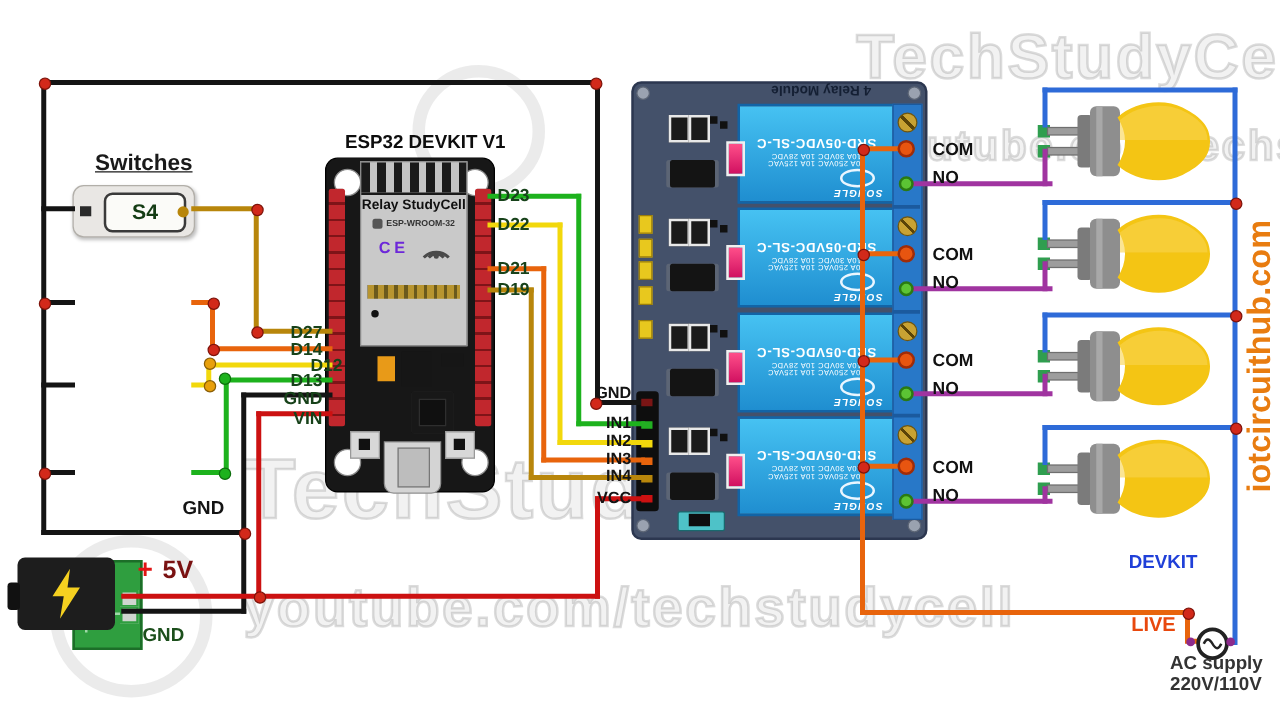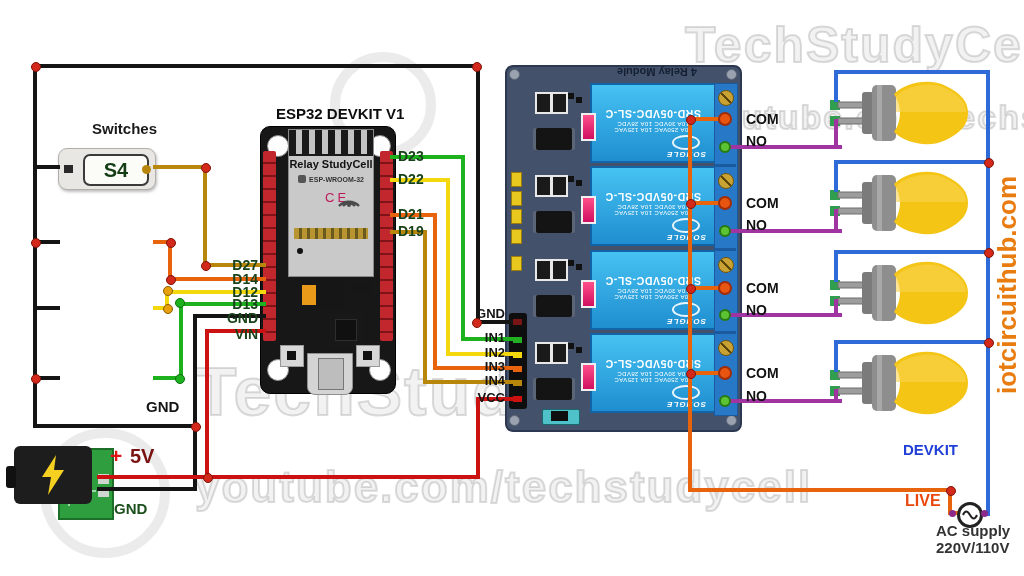--- a/index.html
+++ b/index.html
@@ -4,21 +4,21 @@
 <style>
   html,body{margin:0;padding:0;background:#fff;font-family:"Liberation Sans",sans-serif;}
   #canvas{position:relative;width:1024px;height:576px;background:#ffffff;overflow:hidden;}
   .w{position:absolute;z-index:30;}
   .jd{position:absolute;width:8px;height:8px;border-radius:50%;background:#d2291a;border:1px solid #7e130a;z-index:40;}
   .lb{position:absolute;font-weight:bold;white-space:nowrap;z-index:45;color:#111;}
   .wm{position:absolute;font-weight:bold;color:rgba(130,130,130,0.10);-webkit-text-stroke:2px rgba(120,120,120,0.26);letter-spacing:2px;z-index:5;white-space:nowrap;}
   .wmc{position:absolute;border:10px solid rgba(130,130,130,0.16);border-radius:50%;z-index:5;}
   
   .sw{position:absolute;left:58px;width:96px;height:40px;background:#e9e7e4;border:1px solid #b2afa9;border-radius:9px;box-shadow:1px 2px 3px rgba(0,0,0,0.25);z-index:20;}
-  .swi{position:absolute;left:24px;top:5px;width:62px;height:28px;background:#fbfbf8;border:2px solid #3a3a3a;border-radius:7px;display:flex;align-items:center;justify-content:center;font-weight:bold;color:#143c14;font-size:20px;}
+  .swi{position:absolute;left:24px;top:5px;width:62px;height:28px;background:#fbfbf8;border:2px solid #3a3a3a;border-radius:7px;display:flex;align-items:center;justify-content:center;font-weight:bold;color:#143c14;font-size:17px;}
   .swn{position:absolute;left:5px;top:16px;width:9px;height:8px;background:#2a2a2a;}
   .swd{position:absolute;right:4px;top:16px;width:9px;height:9px;border-radius:50%;z-index:2;}
   
   .esp{position:absolute;left:260px;top:126px;width:134px;height:266px;background:#171717;border:1px solid #000;border-radius:10px;z-index:20;}
   .hole{position:absolute;width:20px;height:20px;border-radius:50%;background:#fff;border:1px solid #8a8a8a;}
   .pinstrip{position:absolute;width:13px;height:190px;top:24px;background:repeating-linear-gradient(180deg,#c1272d 0 11px,#7e1418 11px 13px);border-radius:2px;}
   .gpin{position:absolute;width:13px;height:11px;background:#2e9e44;border-radius:2px;box-shadow:inset 0 0 0 2px #1c6e2c;z-index:2;}
   .mod{position:absolute;left:27px;top:2px;width:84px;height:146px;background:#c9c9c9;border:1px solid #8a8a8a;}
   .ant{position:absolute;left:0;top:0;width:100%;height:24px;background:repeating-linear-gradient(90deg,#1a1a1a 0 7px,#c4c4c4 7px 13px);border-bottom:2px solid #1a1a1a;}
   .pl{position:absolute;width:46px;text-align:right;font-weight:bold;font-size:14px;color:#17421a;z-index:45;}
@@ -101,21 +101,21 @@
   <div class="w" style="left:390px;top:178px;width:60px;height:4px;background:#f2d80c;"></div>
   <div class="w" style="left:446px;top:178px;width:4px;height:178px;background:#f2d80c;"></div>
   <div class="w" style="left:446px;top:352px;width:70px;height:4px;background:#f2d80c;"></div>
   <div class="w" style="left:390px;top:213px;width:47px;height:4px;background:#e8640c;"></div>
   <div class="w" style="left:433px;top:213px;width:4px;height:157px;background:#e8640c;"></div>
   <div class="w" style="left:433px;top:366px;width:83px;height:4px;background:#e8640c;"></div>
   <div class="w" style="left:390px;top:230px;width:37px;height:4px;background:#b8860b;"></div>
   <div class="w" style="left:423px;top:230px;width:4px;height:154px;background:#b8860b;"></div>
   <div class="w" style="left:423px;top:380px;width:93px;height:4px;background:#b8860b;"></div>
 
-  <div class="lb" style="left:92px;top:120px;font-size:15px;color:#1a1a1a;">Switches</div>
+  <div class="lb" style="left:76px;top:120px;font-size:18px;color:#1a1a1a;text-decoration:underline;">Switches</div>
   <div class="sw" style="top:148px;">
     <div class="swn"></div>
     <div class="swi">S4</div>
     <div class="swd" style="background:#b8860b;"></div>
   </div>
 
   <div class="lb" style="left:276px;top:105px;font-size:15px;color:#0d0d0d;">ESP32 DEVKIT V1</div>
   <div class="esp">
     <div class="hole" style="left:6px;top:8px;"></div>
     <div class="hole" style="left:108px;top:8px;"></div>
@@ -123,21 +123,21 @@
     <div class="hole" style="left:108px;top:232px;"></div>
     <div class="pinstrip" style="left:2px;"></div>
     <div class="pinstrip" style="left:119px;"></div>
     <div class="mod">
       <div class="ant"></div>
       <div style="position:absolute;left:0;top:28px;width:100%;text-align:center;font-weight:bold;font-size:11px;color:#101010;">Relay StudyCell</div>
       <div style="position:absolute;left:0;top:45px;width:100%;display:flex;justify-content:center;align-items:center;gap:3px;">
         <span style="width:8px;height:8px;background:#555;border-radius:2px;display:inline-block;"></span>
         <span style="font-size:7px;color:#333;font-weight:bold;">ESP-WROOM-32</span>
       </div>
-      <div style="position:absolute;left:14px;top:60px;font-size:13px;font-weight:normal;color:#be185d;letter-spacing:3px;margin-left:22px;">CE</div>
+      <div style="position:absolute;left:14px;top:60px;font-size:13px;font-weight:bold;color:#6d28d9;letter-spacing:3px;">CE</div>
       <svg style="position:absolute;left:48px;top:58px;" width="24" height="20" viewBox="0 0 24 20">
         <path d="M2,18 A14,14 0 0 1 22,18" stroke="#4a4a4a" stroke-width="2.4" fill="none"></path>
         <path d="M6,18 A8,8 0 0 1 18,18" stroke="#4a4a4a" stroke-width="2.4" fill="none"></path>
         <circle cx="12" cy="17" r="2" fill="#4a4a4a"></circle>
       </svg>
       <div style="position:absolute;left:5px;top:98px;width:74px;height:11px;background:repeating-linear-gradient(90deg,#b89530 0 5px,#6b5a1d 5px 8px);"></div>
       <div style="position:absolute;left:8px;top:118px;width:6px;height:6px;border-radius:50%;background:#111;"></div>
     </div>
     <div style="position:absolute;left:41px;top:158px;width:14px;height:20px;background:#e89a18;"></div>
     <div style="position:absolute;left:60px;top:154px;width:24px;height:28px;background:#161616;"></div>
@@ -160,21 +160,21 @@
   <div class="gpin" style="left:262px;top:299px;"></div>
   <div class="gpin" style="left:262px;top:313px;"></div>
   <div class="gpin" style="left:262px;top:328px;"></div>
   <div class="gpin" style="left:379px;top:152px;"></div>
   <div class="gpin" style="left:379px;top:175px;"></div>
   <div class="gpin" style="left:379px;top:210px;"></div>
   <div class="gpin" style="left:379px;top:227px;"></div>
 
   <div class="pl" style="left:212px;top:257px;">D27</div>
   <div class="pl" style="left:212px;top:271px;">D14</div>
-  <div class="pl" style="left:212px;top:284px;">D12</div>
+  <div class="pl" style="left:228px;top:284px;">D12</div>
   <div class="pl" style="left:212px;top:296px;">D13</div>
   <div class="pl" style="left:212px;top:310px;">GND</div>
   <div class="pl" style="left:212px;top:326px;">VIN</div>
   <div class="pr" style="left:398px;top:148px;">D23</div>
   <div class="pr" style="left:398px;top:171px;">D22</div>
   <div class="pr" style="left:398px;top:206px;">D21</div>
   <div class="pr" style="left:398px;top:223px;">D19</div>
 
   <div class="rm"></div>
   <div class="cscrew" style="left:509px;top:69px;"></div>

